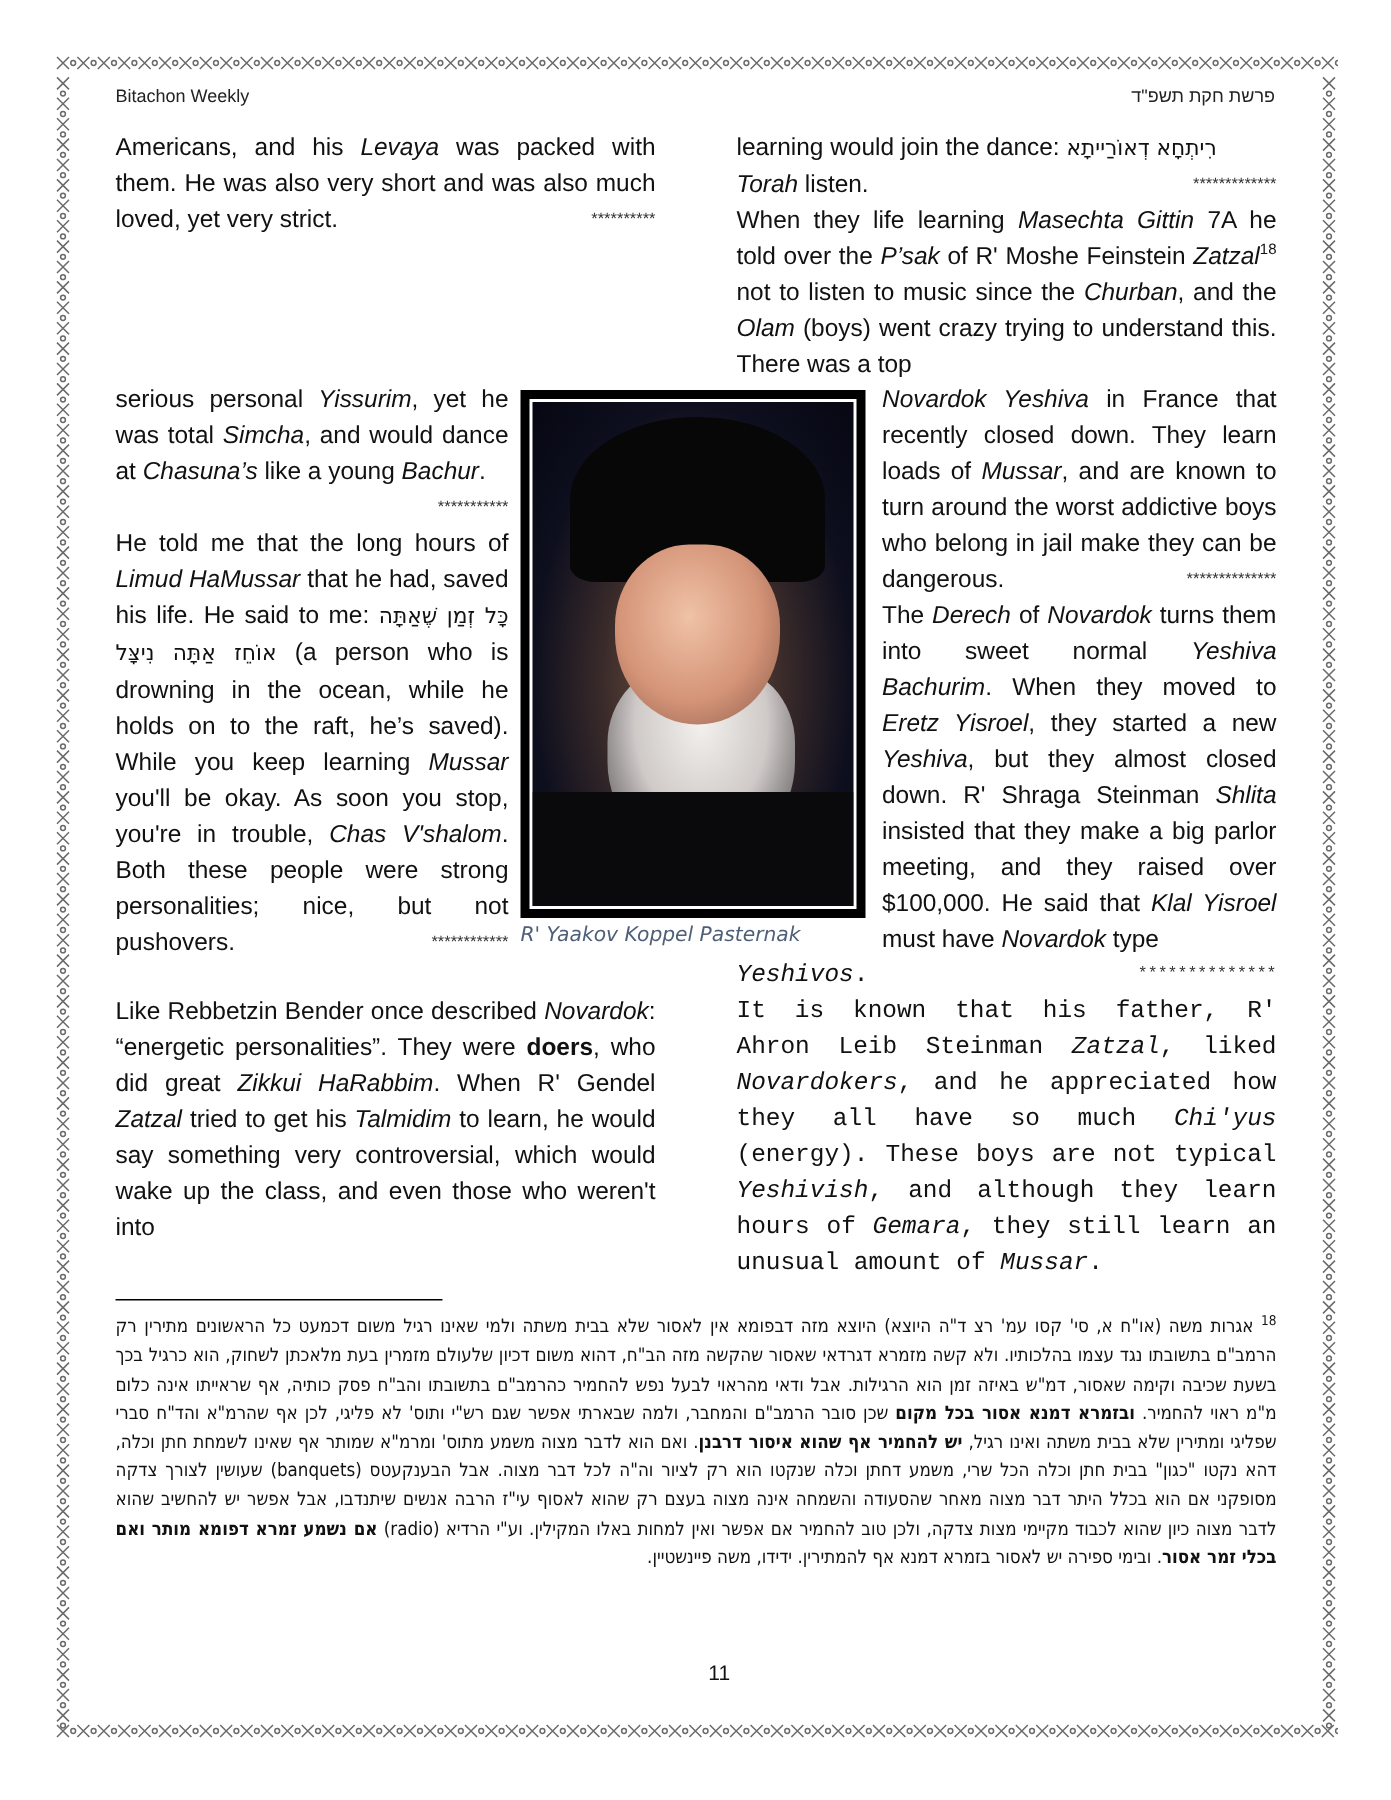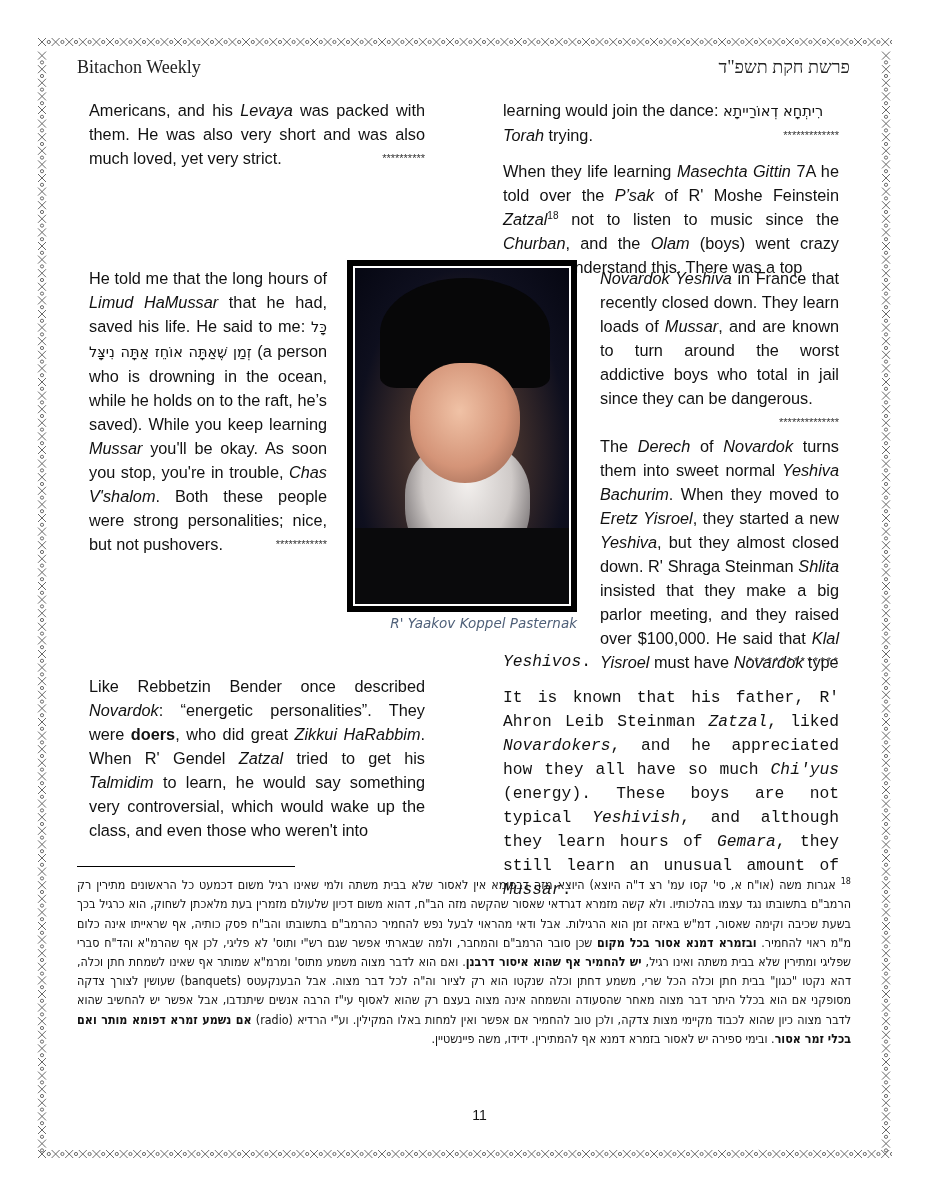--- a/index.html
+++ b/index.html
@@ -1,41 +1,41 @@
 <!DOCTYPE html>
 <html><head>
 <meta charset="utf-8">
 <style>
   html, body { margin:0; padding:0; background:#ffffff; }
   body { width:927px; height:1200px; position:relative; overflow:hidden;
          font-family:"Liberation Sans", sans-serif; color:#111; }
   .border { position:absolute; left:36px; top:36px; width:856px; height:1124px;
             box-sizing:border-box; }
   .border svg { position:absolute; left:0; top:0; }
-  .hdr { position:absolute; top:57px; font-size:18px; font-family:Liberation Serif, serif; color:#222; }
+  .hdr { position:absolute; top:57px; font-size:12px; font-family:Liberation Sans, sans-serif; color:#222; }
   .hdr-left { left:77px; }
   .hdr-right { right:77px; direction:rtl; }
   .col { position:absolute; font-size:16.3px; line-height:24px; text-align:justify; }
-  .col p { margin:12px; }
+  .col p { margin:0; }
   .col-left { left:77px; top:86px; width:360px; }
   .col-right { left:491px; top:86px; width:360px; }
   .stars { float:right; font-size:11px; letter-spacing:0; color:#333; }
   .heb { font-family:"DejaVu Sans", sans-serif; font-size:14.5px; }
   i { font-style:italic; }
   .photo-wrap { position:absolute; left:347px; top:260px; width:230px; height:352px;
                 background:#000; box-sizing:border-box; padding:6px; }
   .photo-inner { width:100%; height:100%; border:2px solid #fff; box-sizing:border-box; overflow:hidden; position:relative;
                  background: radial-gradient(ellipse at 50% 55%, #7a5a46 0%, #3a2b2a 40%, #0e0f1e 70%, #060712 100%); }
   .photo-inner .hat { position:absolute; left:25px; top:10px; width:170px; height:110px; border-radius:50% 50% 10% 10%; background:#070708; }
   .photo-inner .face { position:absolute; left:55px; top:95px; width:110px; height:120px; border-radius:45% 45% 50% 50%;
                  background: radial-gradient(ellipse at 45% 40%, #f0c2a6 0%, #d49478 55%, #8a5a48 100%); }
   .photo-inner .beard { position:absolute; left:50px; top:175px; width:125px; height:130px; border-radius:40% 40% 50% 50%;
                  background: radial-gradient(ellipse at 50% 30%, #f3f0ee 0%, #cfcac8 50%, #6f6a6c 85%, transparent 100%); }
   .photo-inner .coat { position:absolute; left:0; top:260px; width:100%; height:100px; background:#0a0a0c; }
-  .caption { position:absolute; left:347px; top:615px; width:230px; text-align:right;
+  .caption { position:absolute; left:347px; top:615px; width:230px; text-align:left;
              font-family:"DejaVu Sans", sans-serif; font-style:italic; font-size:13.5px; color:#4e5f78; }
   .fn-rule { position:absolute; left:77px; top:866px; width:218px; height:1px; background:#000; }
   .footnote { position:absolute; left:77px; top:872px; width:774px; direction:rtl; text-align:justify;
               font-family:"DejaVu Sans Condensed", "DejaVu Sans", sans-serif; font-size:12.4px; line-height:19.2px; color:#111; }
   .footnote p { margin:0; }
   .footnote sup { font-size:9px; }
   .pagenum { position:absolute; left:0; width:927px; top:1107px; text-align:center; font-size:14px;padding-left:16px; }
 </style>
 </head>
 <body>
@@ -1201,45 +1201,49 @@
 <div class="hdr hdr-right">פרשת חקת תשפ"ד</div>
 
 <div class="col col-left">
   <p>
     <span>Americans, and his </span><i>Levaya</i><span> was packed with them. He was also very short and was also much loved, yet very strict.</span>
     <span class="stars">**********</span>
   </p>
 </div>
 
 <div class="col" style="left:77px; top:254px; width:262px;">
+  <p>
+    <span id="lp2-cont"><span>serious personal </span><i>Yissurim</i><span>, yet he was total </span><i>Simcha</i><span>, and would dance at </span><i>Chasuna’s</i><span> like a young </span><i>Bachur</i><span>.</span></span>
+    <span class="stars">***********</span>
+  </p>
   <p style="clear:both">
     <span>He told me that the long hours of </span><i>Limud HaMussar</i><span> that he had, saved his life. He said to me: </span><span class="heb" dir="rtl">כָּל זְמַן שֶׁאַתָּה אוֹחֵז אַתָּה נִיצָּל</span><span> (a person who is drowning in the ocean, while he holds on to the raft, he’s saved). While you keep learning </span><i>Mussar</i><span> you'll be okay. As soon you stop, you're in trouble, </span><i>Chas V'shalom</i><span>. Both these people were strong personalities; nice, but not pushovers.</span>
     <span class="stars">************</span>
   </p>
 </div>
 
 <div class="col" style="left:77px; top:662px; width:360px;">
   <p>
     <span>Like Rebbetzin Bender once described </span><i>Novardok</i><span>: “energetic personalities”. They were </span><b>doers</b><span>, who did great </span><i>Zikkui HaRabbim</i><span>. When R' Gendel </span><i>Zatzal</i><span> tried to get his </span><i>Talmidim</i><span> to learn, he would say something very controversial, which would wake up the class, and even those who weren't into</span>
   </p>
 </div>
 
 <div class="col col-right">
   <p>
-    <span>learning would join the dance: </span><span class="heb" dir="rtl">רִיתְחָא דְאוֹרַייתָא</span><br><i>Torah</i><span> trying.</span>
+    <span>learning would join the dance: </span><span class="heb" dir="rtl">רִיתְחָא דְאוֹרַייתָא</span><br><i>Torah</i><span> listen.</span>
     <span class="stars">*************</span>
   </p>
   <p style="clear:both">
     <span>When they life learning </span><i>Masechta Gittin</i><span> 7A he told over the </span><i>P’sak</i><span> of R' Moshe Feinstein </span><i>Zatzal</i><sup style="font-size:10px;line-height:0">18</sup><span> not to listen to music since the </span><i>Churban</i><span>, and the </span><i>Olam</i><span> (boys) went crazy trying to understand this. There was a top </span>
   </p>
 </div>
 
 <div class="col" style="left:588px; top:254px; width:263px;">
   <p>
-    <i>Novardok Yeshiva</i><span> in France that recently closed down. They learn loads of </span><i>Mussar</i><span>, and are known to turn around the worst addictive boys who total in jail since they can be dangerous.</span>
+    <i>Novardok Yeshiva</i><span> in France that recently closed down. They learn loads of </span><i>Mussar</i><span>, and are known to turn around the worst addictive boys who belong in jail make they can be dangerous.</span>
     <span class="stars">**************</span>
   </p>
   <p style="clear:both">
     <span>The </span><i>Derech</i><span> of </span><i>Novardok</i><span> turns them into sweet normal </span><i>Yeshiva Bachurim</i><span>. When they moved to </span><i>Eretz Yisroel</i><span>, they started a new </span><i>Yeshiva</i><span>, but they almost closed down. R' Shraga Steinman </span><i>Shlita</i><span> insisted that they make a big parlor meeting, and they raised over $100,000. He said that </span><i>Klal Yisroel</i><span> must have </span><i>Novardok</i><span> type </span>
   </p>
 </div>
 
 <div class="col" style="left:491px; top:638px; width:360px;font-family:Liberation Mono, monospace;">
   <p>
     <i>Yeshivos</i><span>.</span>

